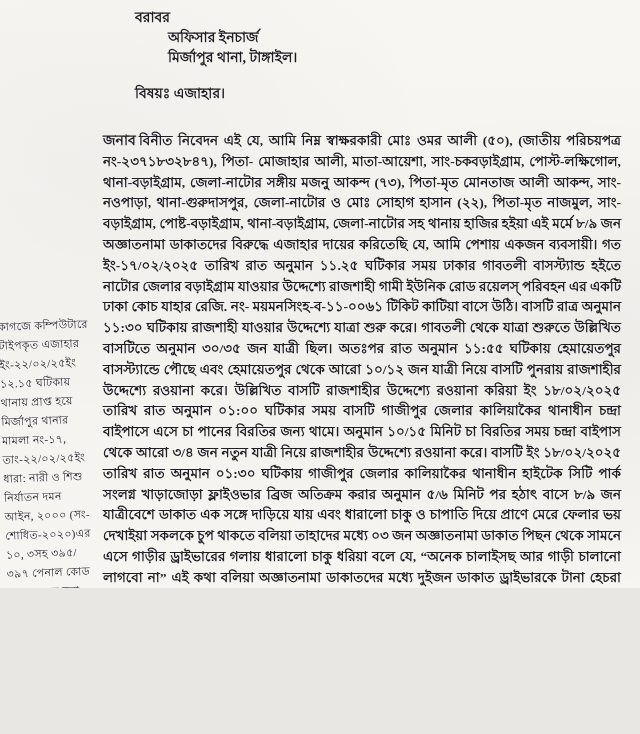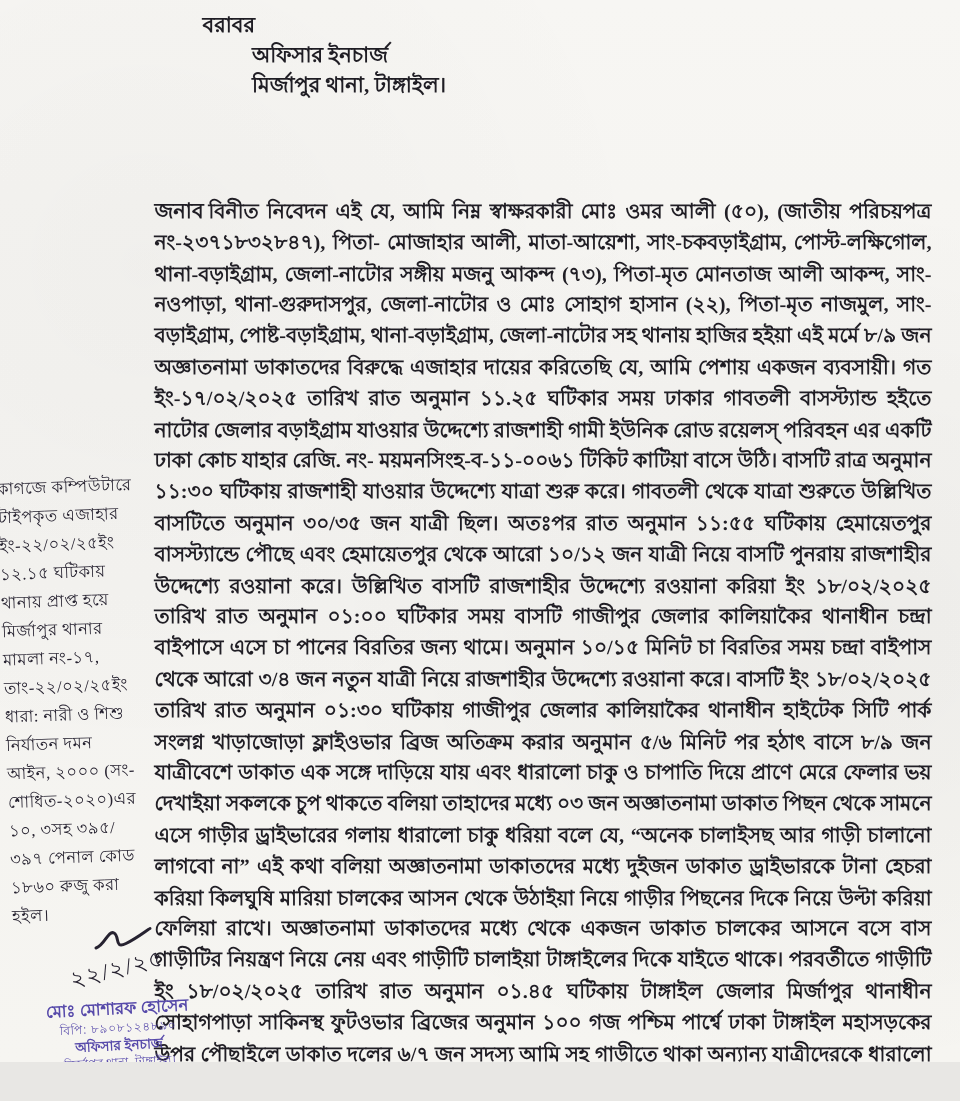--- a/index.html
+++ b/index.html
@@ -1,19 +1,19 @@
 <!DOCTYPE html>
 <html><head>
 <meta charset="utf-8">
 <style>
   html, body { margin: 0; padding: 0; background: #e8e7e4; }
   .page {
     position: relative;
     width: 640px;
-    height: 708px;
+    height: 588px;
     overflow: hidden;
     background:
       radial-gradient(ellipse at 15% 25%, rgba(0,0,0,0.025), transparent 45%),
       radial-gradient(ellipse at 85% 60%, rgba(0,0,0,0.03), transparent 50%),
       linear-gradient(180deg, #f7f6f3 0%, #f4f3f0 55%, #f6f5f1 100%);
     font-family: "Liberation Serif", serif;
     color: #1f1d24;
   }
   
   .addr-block {
@@ -72,20 +72,21 @@
 <body>
 
 <div class="page">
 
   <div class="addr-block">
     <div>বরাবর</div>
     <div class="addr-indent">অফিসার ইনচার্জ</div>
     <div class="addr-indent">মির্জাপুর থানা, টাঙ্গাইল।</div>
   </div>
 
+  <div class="subject-line">বিষয়ঃ এজাহার।</div>
 
   <div class="salutation">জনাব</div>
 
   <div class="petition-body">বিনীত নিবেদন এই যে, আমি নিম্ন স্বাক্ষরকারী মোঃ ওমর আলী (৫০), (জাতীয় পরিচয়পত্র নং-২৩৭১৮৩২৮৪৭), পিতা- মোজাহার আলী, মাতা-আয়েশা, সাং-চকবড়াইগ্রাম, পোস্ট-লক্ষিগোল, থানা-বড়াইগ্রাম, জেলা-নাটোর সঙ্গীয় মজনু আকন্দ (৭৩), পিতা-মৃত মোনতাজ আলী আকন্দ, সাং-নওপাড়া, থানা-গুরুদাসপুর, জেলা-নাটোর ও মোঃ সোহাগ হাসান (২২), পিতা-মৃত নাজমুল, সাং-বড়াইগ্রাম, পোষ্ট-বড়াইগ্রাম, থানা-বড়াইগ্রাম, জেলা-নাটোর সহ থানায় হাজির হইয়া এই মর্মে ৮/৯ জন অজ্ঞাতনামা ডাকাতদের বিরুদ্ধে এজাহার দায়ের করিতেছি যে, আমি পেশায় একজন ব্যবসায়ী। গত ইং-১৭/০২/২০২৫ তারিখ রাত অনুমান ১১.২৫ ঘটিকার সময় ঢাকার গাবতলী বাসস্ট্যান্ড হইতে নাটোর জেলার বড়াইগ্রাম যাওয়ার উদ্দেশ্যে রাজশাহী গামী ইউনিক রোড রয়েলস্ পরিবহন এর একটি ঢাকা কোচ যাহার রেজি. নং- ময়মনসিংহ-ব-১১-০০৬১ টিকিট কাটিয়া বাসে উঠি। বাসটি রাত্র অনুমান ১১:৩০ ঘটিকায় রাজশাহী যাওয়ার উদ্দেশ্যে যাত্রা শুরু করে। গাবতলী থেকে যাত্রা শুরুতে উল্লিখিত বাসটিতে অনুমান ৩০/৩৫ জন যাত্রী ছিল। অতঃপর রাত অনুমান ১১:৫৫ ঘটিকায় হেমায়েতপুর বাসস্ট্যান্ডে পৌছে এবং হেমায়েতপুর থেকে আরো ১০/১২ জন যাত্রী নিয়ে বাসটি পুনরায় রাজশাহীর উদ্দেশ্যে রওয়ানা করে। উল্লিখিত বাসটি রাজশাহীর উদ্দেশ্যে রওয়ানা করিয়া ইং ১৮/০২/২০২৫ তারিখ রাত অনুমান ০১:০০ ঘটিকার সময় বাসটি গাজীপুর জেলার কালিয়াকৈর থানাধীন চন্দ্রা বাইপাসে এসে চা পানের বিরতির জন্য থামে। অনুমান ১০/১৫ মিনিট চা বিরতির সময় চন্দ্রা বাইপাস থেকে আরো ৩/৪ জন নতুন যাত্রী নিয়ে রাজশাহীর উদ্দেশ্যে রওয়ানা করে। বাসটি ইং ১৮/০২/২০২৫ তারিখ রাত অনুমান ০১:৩০ ঘটিকায় গাজীপুর জেলার কালিয়াকৈর থানাধীন হাইটেক সিটি পার্ক সংলগ্ন খাড়াজোড়া ফ্লাইওভার ব্রিজ অতিক্রম করার অনুমান ৫/৬ মিনিট পর হঠাৎ বাসে ৮/৯ জন যাত্রীবেশে ডাকাত এক সঙ্গে দাড়িয়ে যায় এবং ধারালো চাকু ও চাপাতি দিয়ে প্রাণে মেরে ফেলার ভয় দেখাইয়া সকলকে চুপ থাকতে বলিয়া তাহাদের মধ্যে ০৩ জন অজ্ঞাতনামা ডাকাত পিছন থেকে সামনে এসে গাড়ীর ড্রাইভারের গলায় ধারালো চাকু ধরিয়া বলে যে, “অনেক চালাইসছ আর গাড়ী চালানো লাগবো না” এই কথা বলিয়া অজ্ঞাতনামা ডাকাতদের মধ্যে দুইজন ডাকাত ড্রাইভারকে টানা হেচরা করিয়া কিলঘুষি মারিয়া চালকের আসন থেকে উঠাইয়া নিয়ে গাড়ীর পিছনের দিকে নিয়ে উল্টা করিয়া ফেলিয়া রাখে। অজ্ঞাতনামা ডাকাতদের মধ্যে থেকে একজন ডাকাত চালকের আসনে বসে বাস গাড়ীটির নিয়ন্ত্রণ নিয়ে নেয় এবং গাড়ীটি চালাইয়া টাঙ্গাইলের দিকে যাইতে থাকে। পরবর্তীতে গাড়ীটি ইং ১৮/০২/২০২৫ তারিখ রাত অনুমান ০১.৪৫ ঘটিকায় টাঙ্গাইল জেলার মির্জাপুর থানাধীন সোহাগপাড়া সাকিনস্থ ফুটওভার ব্রিজের অনুমান ১০০ গজ পশ্চিম পার্শ্বে ঢাকা টাঙ্গাইল মহাসড়কের উপর পৌছাইলে ডাকাত দলের ৬/৭ জন সদস্য আমি সহ গাড়ীতে থাকা অন্যান্য যাত্রীদেরকে ধারালো চাকু ও চাপাতি দিয়া ভয়ভীতি প্রদর্শন করিয়া গাড়ীতে থাকা সকল যাত্রীদেরকে বলে যে, “তোদের সাথে টাকা পয়সা সহ যার যা কিছু আছে সব দিয়া দে” বলিয়া যাত্রীদের নিকট হইতে টাকা, মোবাইল ফোন, স্বর্ণালংকার, রুপা ছিনাইয়া নিতে থাকে। ২/৩ জন ডাকাত গাড়ীতে থাকা ২/৩ জন অজ্ঞাতনামা মহিলা যাত্রীর স্পর্শকাতর স্থানে স্পর্শ করিয়া শ্লীলতাহানী করে। বাস গাড়ীটি টাঙ্গাইল জেলার দেলদোয়ার থানাধীন নাটিয়াপাড়া নাছির গ্লাসের সামনে হইতে ইউটার্ন করিয়া ঢাকার দিকে রওয়ানা করিয়া অনুমান দুই/আড়াই ঘন্টা গাজীপুরের কালিয়াকৈর, কোনাবাড়ী সহ গাজীপুরের বিভিন্ন এলাকায় ঘুড়ায় এবং এই সময়ের মধ্যে যাত্রীদেরকে ধারালো চাকু ও চাপাতি দিয়ে ভয়ভীতি প্রদর্শন করিয়া ১। আমার নিকট হতে</div>
 
   <aside class="margin-note">
     <div>কাগজে কম্পিউটারে</div>
     <div>টাইপকৃত এজাহার</div>
     <div>ইং-২২/০২/২৫ইং</div>
     <div>১২.১৫ ঘটিকায়</div>

